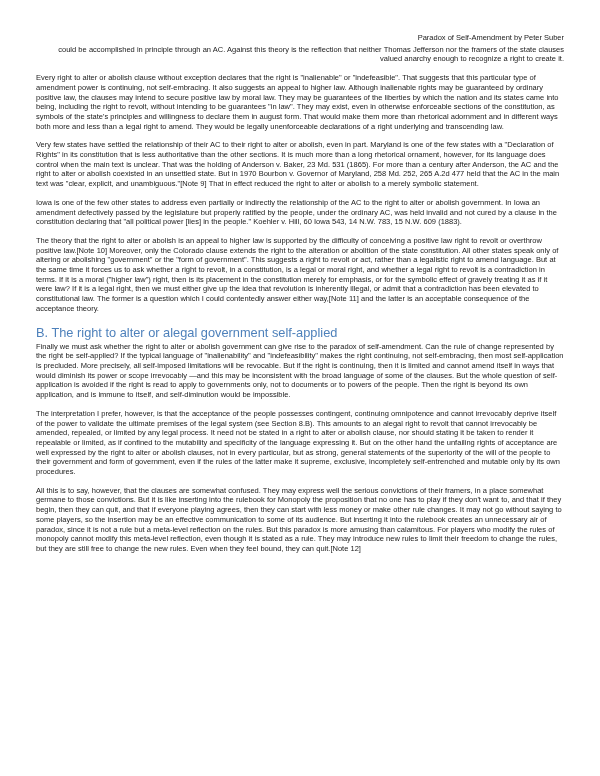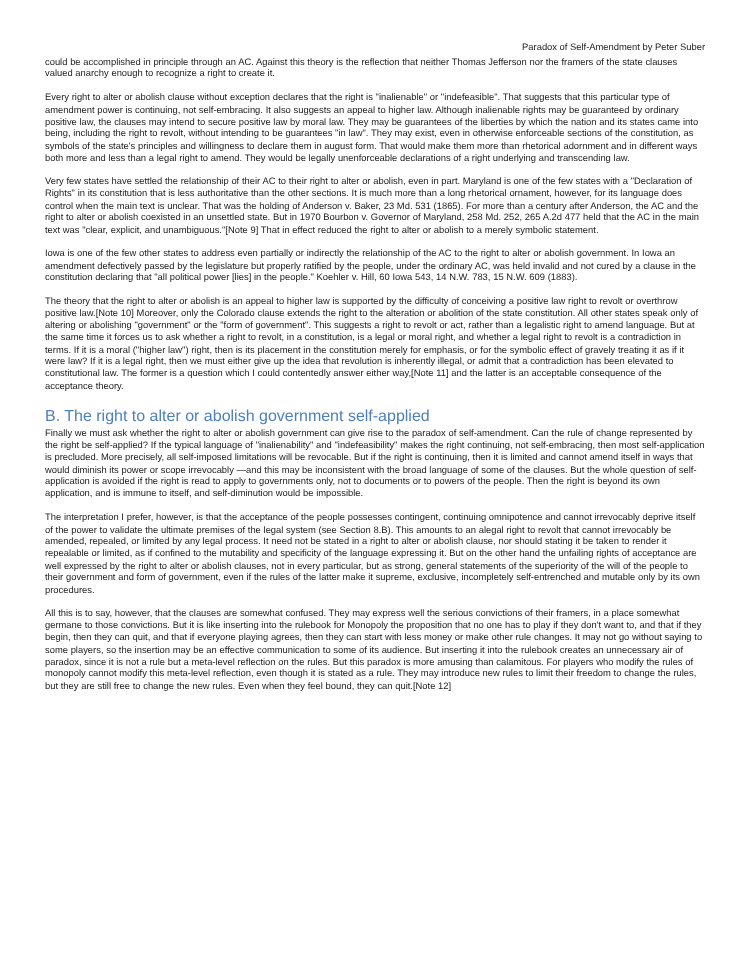--- a/index.html
+++ b/index.html
@@ -47,31 +47,31 @@
     color: #1b1b1b;
   }
 </style>
 </head>
 <body>
 
 <div class="page">
 
   <div class="running-header">Paradox of Self-Amendment by Peter Suber</div>
 
-  <p class="para" style="margin-top:0;">could be accomplished in principle through an AC. Against this theory is the reflection that neither Thomas Jefferson nor the framers of the state clauses valued anarchy enough to recognize a right to create it.</p>
+  <p class="para" style="margin-top:0;text-align:right;">could be accomplished in principle through an AC. Against this theory is the reflection that neither Thomas Jefferson nor the framers of the state clauses valued anarchy enough to recognize a right to create it.</p>
 
   <p class="para">Every right to alter or abolish clause without exception declares that the right is "inalienable" or "indefeasible". That suggests that this particular type of amendment power is continuing, not self-embracing. It also suggests an appeal to higher law. Although inalienable rights may be guaranteed by ordinary positive law, the clauses may intend to secure positive law by moral law. They may be guarantees of the liberties by which the nation and its states came into being, including the right to revolt, without intending to be guarantees "in law". They may exist, even in otherwise enforceable sections of the constitution, as symbols of the state's principles and willingness to declare them in august form. That would make them more than rhetorical adornment and in different ways both more and less than a legal right to amend. They would be legally unenforceable declarations of a right underlying and transcending law.</p>
 
   <p class="para">Very few states have settled the relationship of their AC to their right to alter or abolish, even in part. Maryland is one of the few states with a "Declaration of Rights" in its constitution that is less authoritative than the other sections. It is much more than a long rhetorical ornament, however, for its language does control when the main text is unclear. That was the holding of Anderson v. Baker, 23 Md. 531 (1865). For more than a century after Anderson, the AC and the right to alter or abolish coexisted in an unsettled state. But in 1970 Bourbon v. Governor of Maryland, 258 Md. 252, 265 A.2d 477 held that the AC in the main text was "clear, explicit, and unambiguous."[Note 9] That in effect reduced the right to alter or abolish to a merely symbolic statement.</p>
 
   <p class="para">Iowa is one of the few other states to address even partially or indirectly the relationship of the AC to the right to alter or abolish government. In Iowa an amendment defectively passed by the legislature but properly ratified by the people, under the ordinary AC, was held invalid and not cured by a clause in the constitution declaring that "all political power [lies] in the people." Koehler v. Hill, 60 Iowa 543, 14 N.W. 783, 15 N.W. 609 (1883).</p>
 
   <p class="para">The theory that the right to alter or abolish is an appeal to higher law is supported by the difficulty of conceiving a positive law right to revolt or overthrow positive law.[Note 10] Moreover, only the Colorado clause extends the right to the alteration or abolition of the state constitution. All other states speak only of altering or abolishing "government" or the "form of government". This suggests a right to revolt or act, rather than a legalistic right to amend language. But at the same time it forces us to ask whether a right to revolt, in a constitution, is a legal or moral right, and whether a legal right to revolt is a contradiction in terms. If it is a moral ("higher law") right, then is its placement in the constitution merely for emphasis, or for the symbolic effect of gravely treating it as if it were law? If it is a legal right, then we must either give up the idea that revolution is inherently illegal, or admit that a contradiction has been elevated to constitutional law. The former is a question which I could contentedly answer either way,[Note 11] and the latter is an acceptable consequence of the acceptance theory.</p>
 
-  <h2 class="section-heading">B. The right to alter or abolish government self-applied</h2>
+  <h2 class="section-heading">B. The right to alter or alegal government self-applied</h2>
 
   <p class="para" style="margin-top:2px;">Finally we must ask whether the right to alter or abolish government can give rise to the paradox of self-amendment. Can the rule of change represented by the right be self-applied? If the typical language of "inalienability" and "indefeasibility" makes the right continuing, not self-embracing, then most self-application is precluded. More precisely, all self-imposed limitations will be revocable. But if the right is continuing, then it is limited and cannot amend itself in ways that would diminish its power or scope irrevocably —and this may be inconsistent with the broad language of some of the clauses. But the whole question of self-application is avoided if the right is read to apply to governments only, not to documents or to powers of the people. Then the right is beyond its own application, and is immune to itself, and self-diminution would be impossible.</p>
 
   <p class="para">The interpretation I prefer, however, is that the acceptance of the people possesses contingent, continuing omnipotence and cannot irrevocably deprive itself of the power to validate the ultimate premises of the legal system (see Section 8.B). This amounts to an alegal right to revolt that cannot irrevocably be amended, repealed, or limited by any legal process. It need not be stated in a right to alter or abolish clause, nor should stating it be taken to render it repealable or limited, as if confined to the mutability and specificity of the language expressing it. But on the other hand the unfailing rights of acceptance are well expressed by the right to alter or abolish clauses, not in every particular, but as strong, general statements of the superiority of the will of the people to their government and form of government, even if the rules of the latter make it supreme, exclusive, incompletely self-entrenched and mutable only by its own procedures.</p>
 
   <p class="para">All this is to say, however, that the clauses are somewhat confused. They may express well the serious convictions of their framers, in a place somewhat germane to those convictions. But it is like inserting into the rulebook for Monopoly the proposition that no one has to play if they don't want to, and that if they begin, then they can quit, and that if everyone playing agrees, then they can start with less money or make other rule changes. It may not go without saying to some players, so the insertion may be an effective communication to some of its audience. But inserting it into the rulebook creates an unnecessary air of paradox, since it is not a rule but a meta-level reflection on the rules. But this paradox is more amusing than calamitous. For players who modify the rules of monopoly cannot modify this meta-level reflection, even though it is stated as a rule. They may introduce new rules to limit their freedom to change the rules, but they are still free to change the new rules. Even when they feel bound, they can quit.[Note 12]</p>
 
 
 </div>
 

